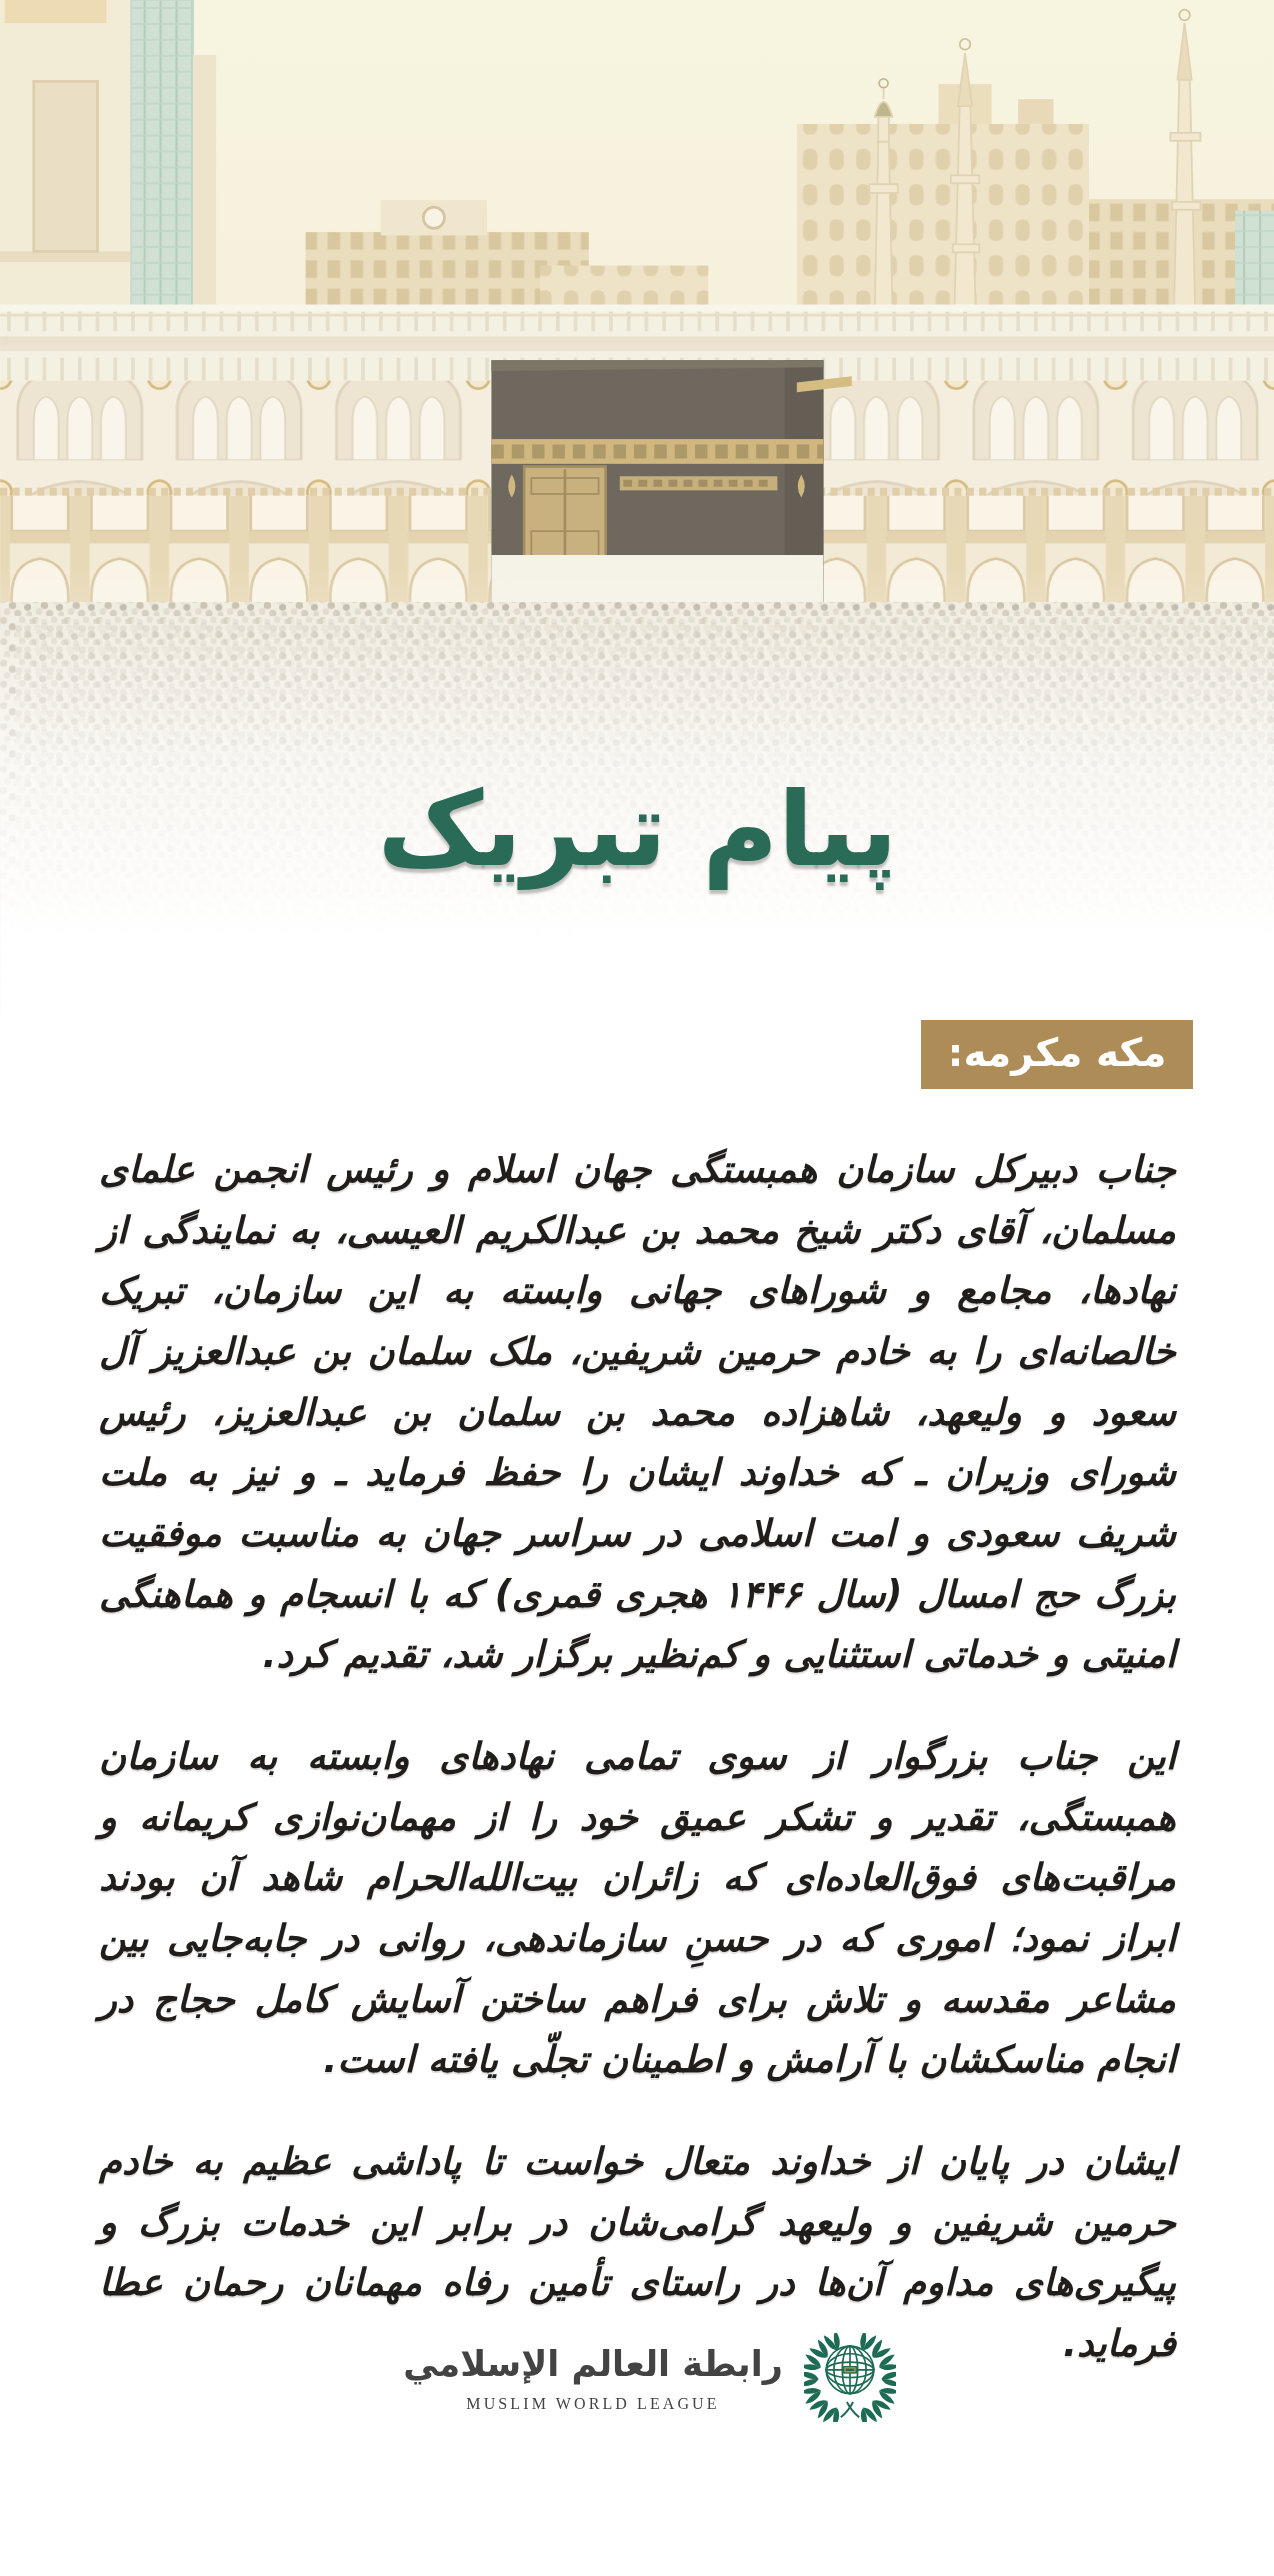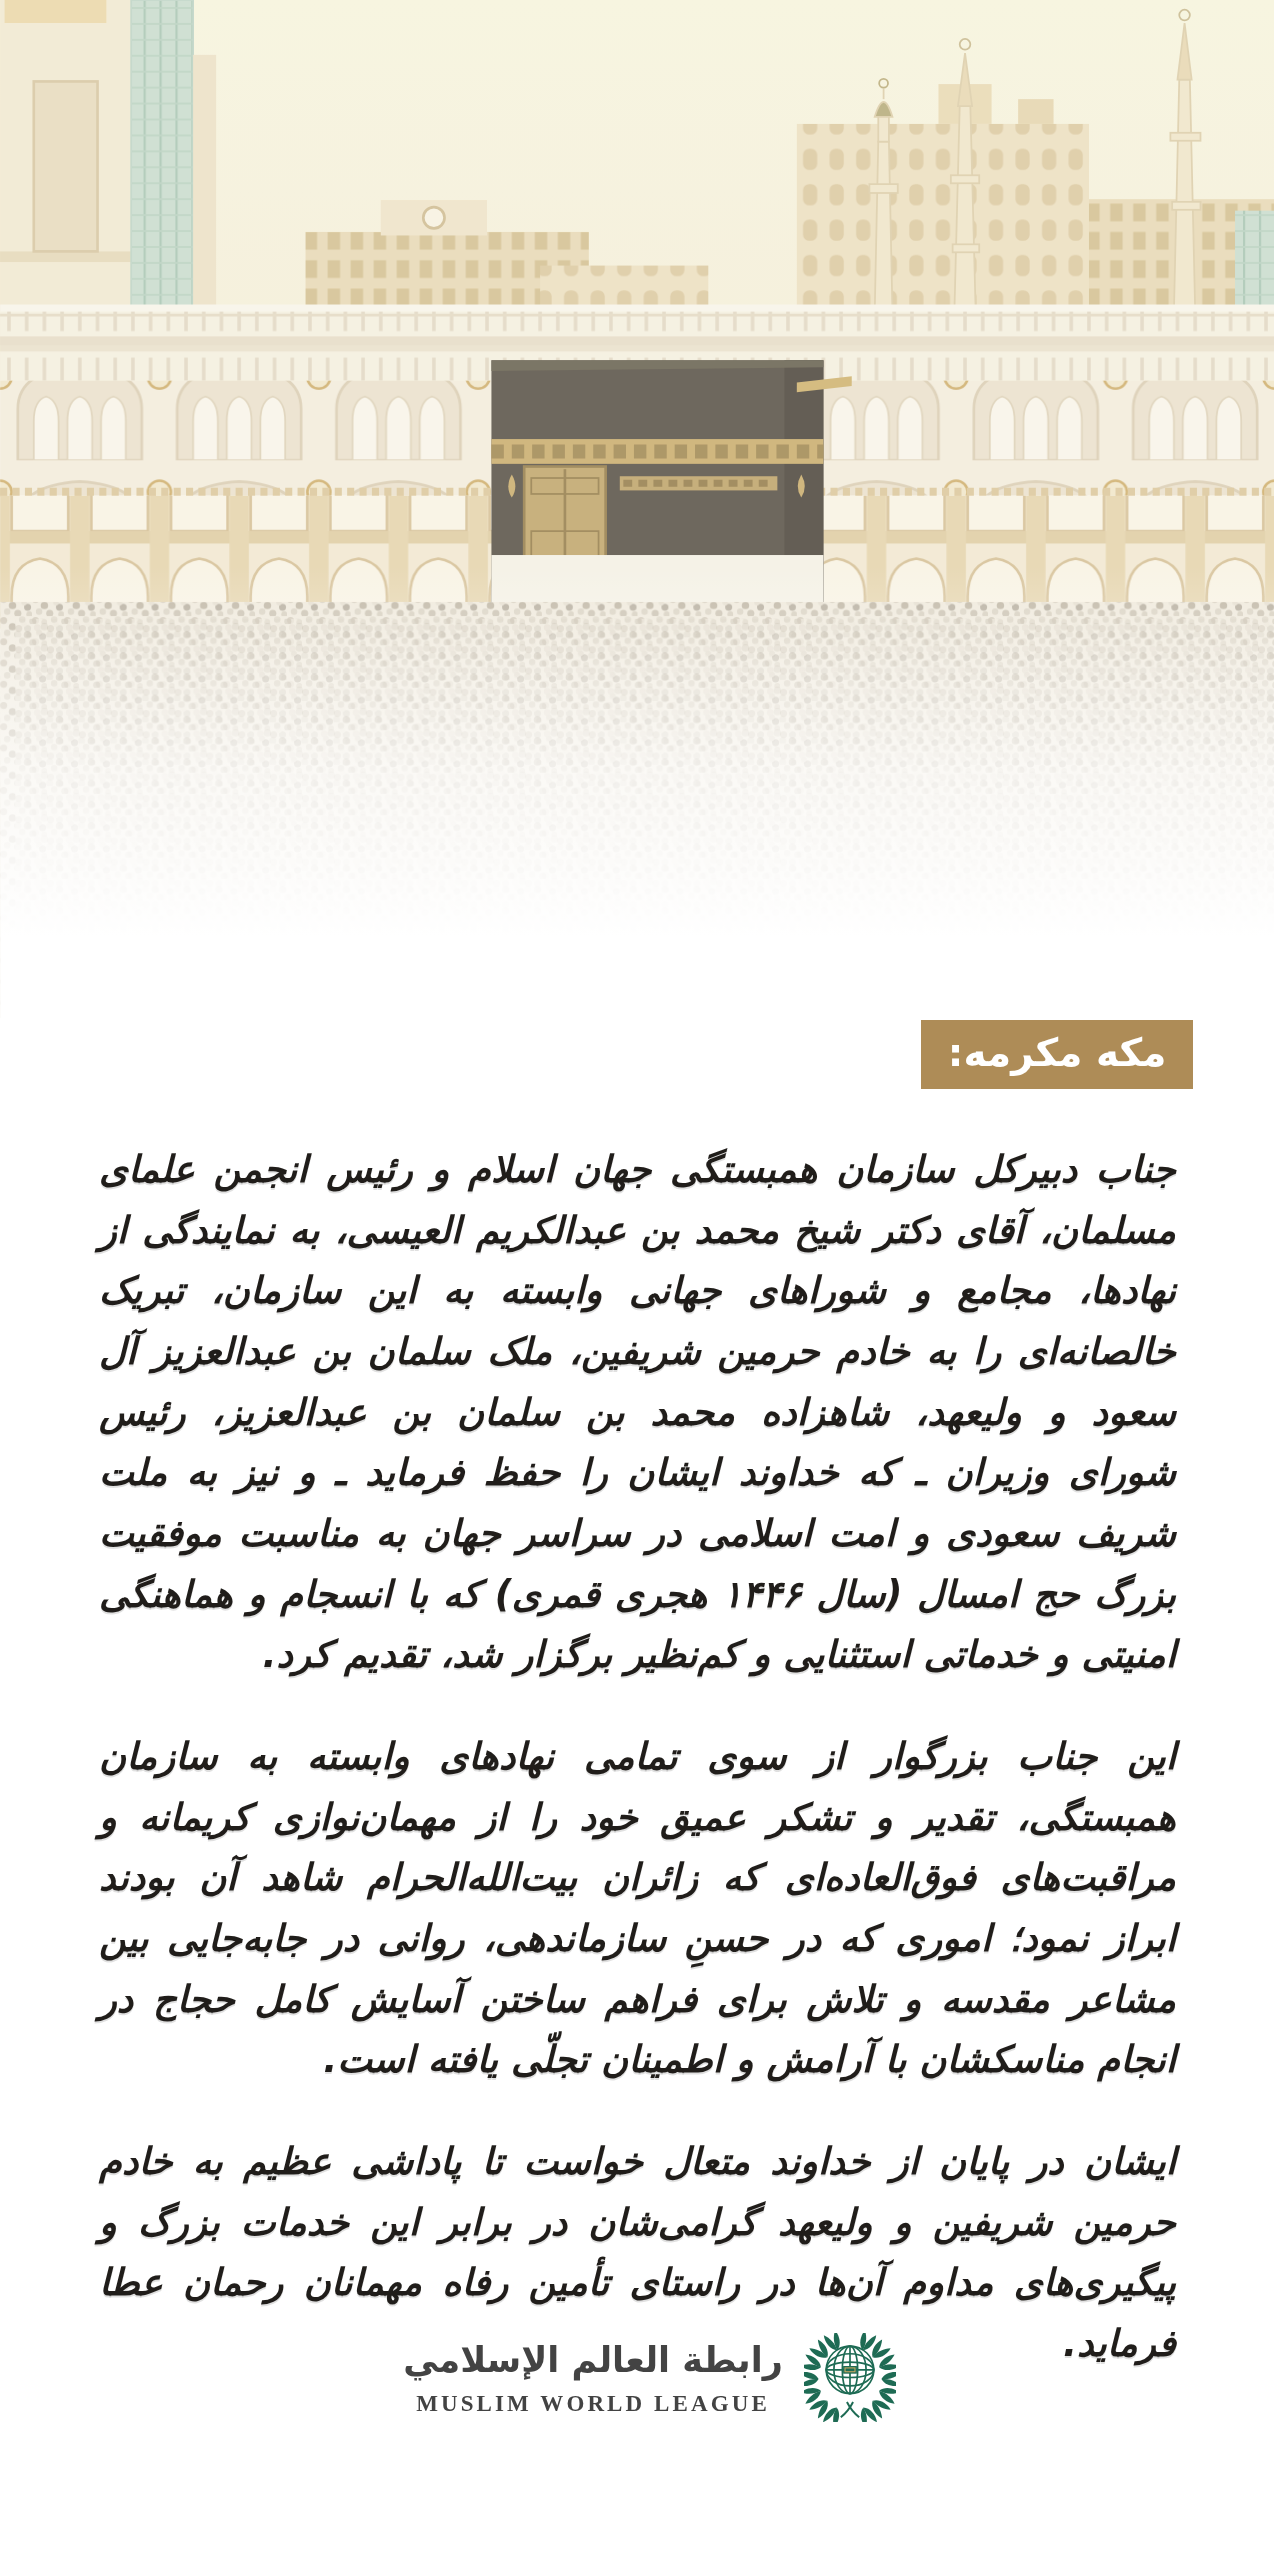--- a/index.html
+++ b/index.html
@@ -60,21 +60,21 @@
   .logo-text{display:flex;flex-direction:column;align-items:center;}
   .logo-calligraphy{
     direction:rtl;
     font-size:35px;font-weight:bold;
     color:var(--logo_gray,#434343);
     line-height:1.3;
     white-space:nowrap;
   }
   .logo-english{
     font-family:"Liberation Serif","DejaVu Serif",serif;
-    font-size:23px;font-weight:bold;
+    font-size:16px;font-weight:normal;
     letter-spacing:3.1px;
     color:var(--logo_gray,#434343);
     margin-top:7px;
     white-space:nowrap;
   }
 </style>
 </head>
 <body>
 
 <div class="page">
@@ -227,20 +227,21 @@
       <g>
         <rect x="0" y="680" width="1440" height="470" fill="url(#crowd)"></rect>
         <rect x="0" y="690" width="1440" height="460" fill="url(#crowd)" opacity="0.65" transform="translate(17,9)"></rect>
       </g>
 
       <rect width="1440" height="1150" fill="#fffdf2" opacity="0.22"></rect>
       <rect x="0" y="640" width="1440" height="510" fill="url(#fade)"></rect>
     </svg>
   </div>
 
+  <h1 class="page-title">پیام تبریک</h1>
 
   <div class="location-badge">مکه مکرمه:</div>
 
   <article class="message" dir="rtl">
     <p>جناب دبیرکل سازمان همبستگی جهان اسلام و رئیس انجمن علمای مسلمان، آقای دکتر شیخ محمد بن عبدالکریم العیسی، به نمایندگی از نهادها، مجامع و شوراهای جهانی وابسته به این سازمان، تبریک خالصانه‌ای را به خادم حرمین شریفین، ملک سلمان بن عبدالعزیز آل سعود و ولیعهد، شاهزاده محمد بن سلمان بن عبدالعزیز، رئیس شورای وزیران ـ که خداوند ایشان را حفظ فرماید ـ و نیز به ملت شریف سعودی و امت اسلامی در سراسر جهان به مناسبت موفقیت بزرگ حج امسال (سال ۱۴۴۶ هجری قمری) که با انسجام و هماهنگی امنیتی و خدماتی استثنایی و کم‌نظیر برگزار شد، تقدیم کرد.</p>
     <p>این جناب بزرگوار از سوی تمامی نهادهای وابسته به سازمان همبستگی، تقدیر و تشکر عمیق خود را از مهمان‌نوازی کریمانه و مراقبت‌های فوق‌العاده‌ای که زائران بیت‌الله‌الحرام شاهد آن بودند ابراز نمود؛ اموری که در حسنِ سازماندهی، روانی در جابه‌جایی بین مشاعر مقدسه و تلاش برای فراهم ساختن آسایش کامل حجاج در انجام مناسکشان با آرامش و اطمینان تجلّی یافته است.</p>
     <p>ایشان در پایان از خداوند متعال خواست تا پاداشی عظیم به خادم حرمین شریفین و ولیعهد گرامی‌شان در برابر این خدمات بزرگ و پیگیری‌های مداوم آن‌ها در راستای تأمین رفاه مهمانان رحمان عطا فرماید.</p>
   </article>
 
   <div class="footer-logo">

